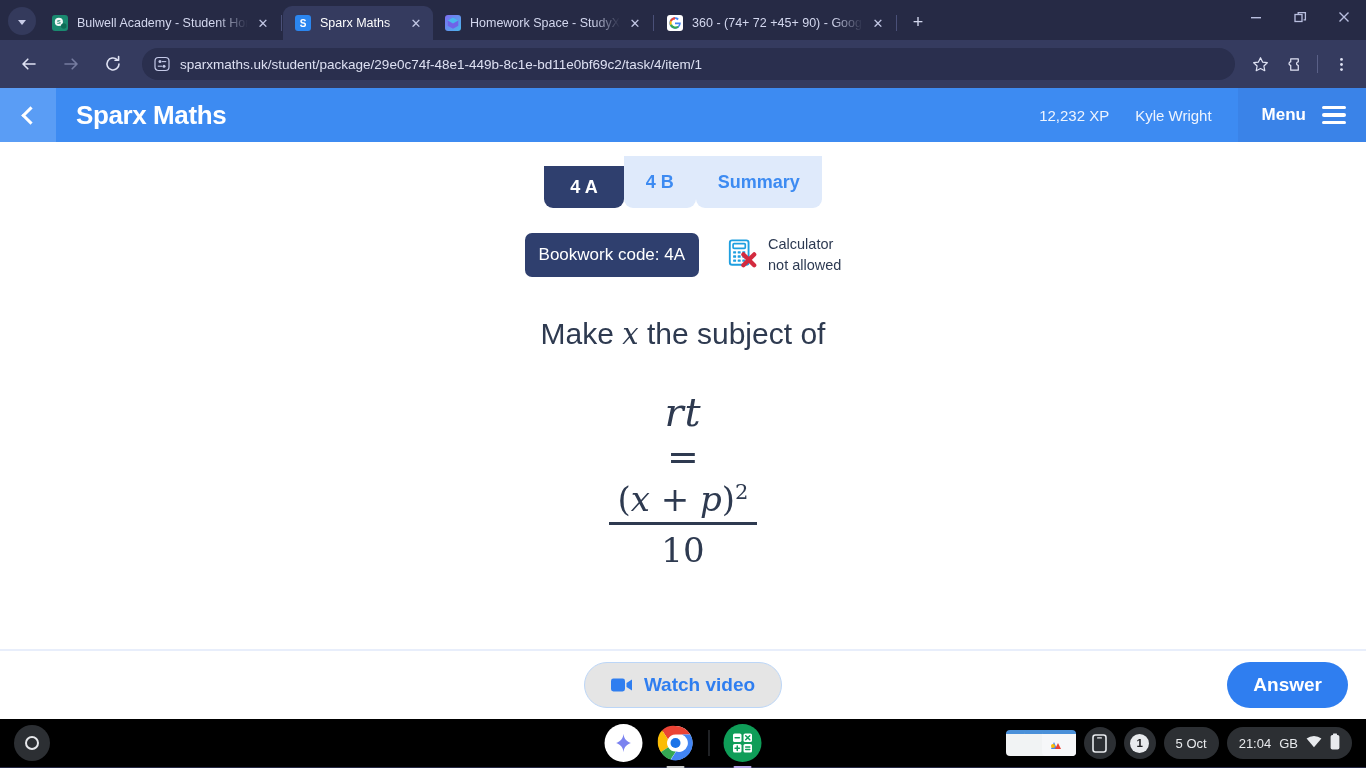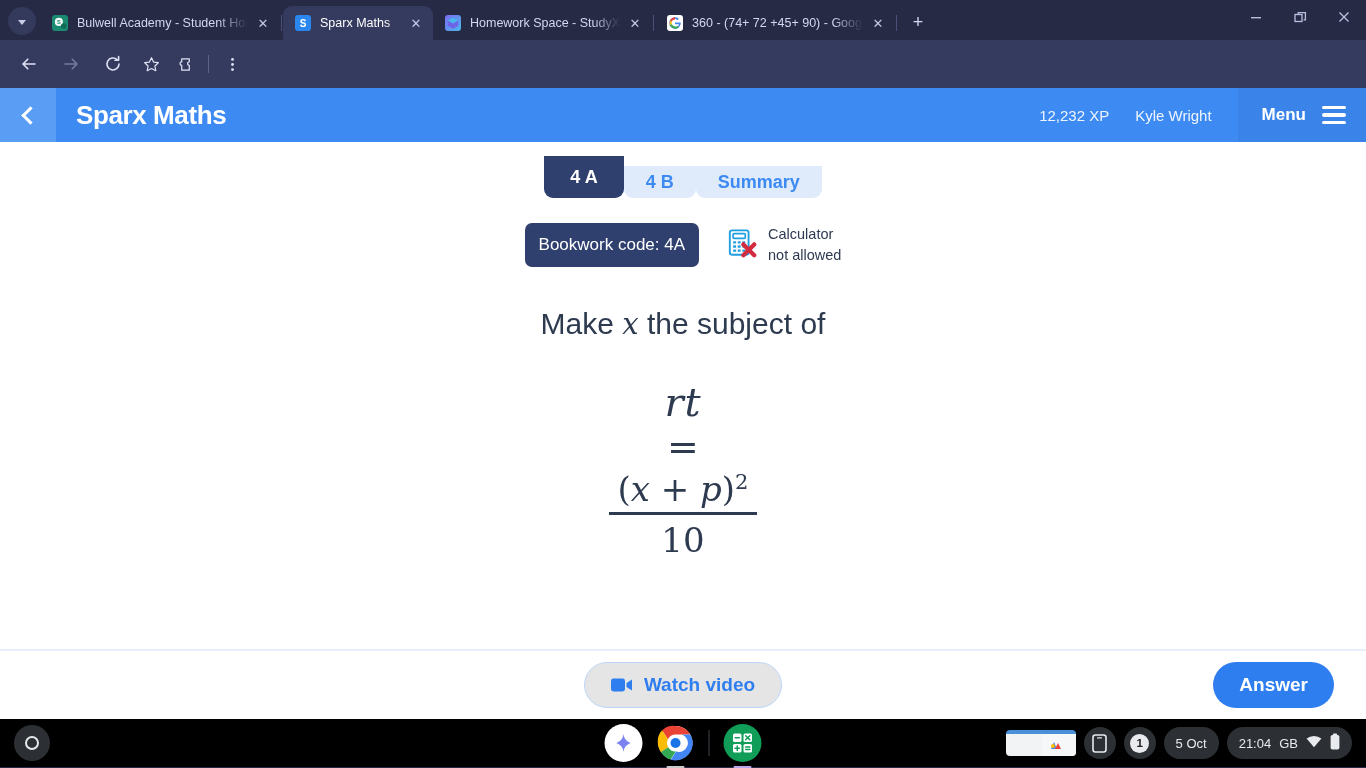--- a/index.html
+++ b/index.html
@@ -220,21 +220,21 @@
     padding-top: 14px;
   }
   .sub-tab {
     font-size: 18px;
     font-weight: 700;
     border-radius: 0 0 9px 9px;
     display: flex; align-items: center; justify-content: center;
     cursor: pointer;
   }
   .sub-tab.sel { background: #2f3f6e; color: #ffffff; height: 42px; padding: 0 26px; }
-  .sub-tab.unsel { background: #dfeafb; color: #3d8bf2; height: 32px; padding: 0 22px; }
+  .sub-tab.unsel { background: #dfeafb; color: #3d8bf2; height: 52px; padding: 0 22px; }
 
   .meta-row {
     display: flex;
     justify-content: center;
     align-items: center;
     gap: 28px;
     margin-top: 25px;
   }
   .bookwork {
     background: #2f3f6e;
@@ -301,21 +301,21 @@
     font-weight: 700;
     padding: 11px 26px;
     display: flex;
     align-items: center;
     gap: 11px;
     cursor: pointer;
   }
   .cam-icon { display:flex; align-items:center; }
   .answer-btn {
     position: absolute;
-    right: 32px;
+    right: 18px;
     background: #2f7ef0;
     color: #fff;
     font-size: 19px;
     font-weight: 700;
     border: none;
     border-radius: 24px;
     padding: 12px 26px;
     cursor: pointer;
     font-family: "Liberation Sans", sans-serif;
   }
@@ -493,20 +493,32 @@
         <path d="M3 9h11.5M10.2 4.2 15 9l-4.8 4.8" fill="none" stroke="currentColor" stroke-width="1.6" stroke-linecap="round" stroke-linejoin="round"></path>
       </svg>
   </div>
   <div class="nav-btn">
     <svg width="18" height="18" viewBox="0 0 18 18">
         <path d="M15 9a6 6 0 1 1-1.9-4.4" fill="none" stroke="currentColor" stroke-width="1.6" stroke-linecap="round"></path>
         <path d="M14.6 1.6v3.6h-3.6" fill="none" stroke="currentColor" stroke-width="1.6" stroke-linecap="round" stroke-linejoin="round"></path>
       </svg>
   </div>
 
+  <div class="omnibox">
+    <span class="site-info-icon">
+      <svg width="16" height="16" viewBox="0 0 16 16">
+          <rect x="1" y="1.5" width="14" height="13" rx="3.5" fill="none" stroke="#c5cae8" stroke-width="1.2"></rect>
+          <circle cx="6" cy="5.6" r="1.5" fill="#c5cae8"></circle>
+          <path d="M8 5.6h4.2" stroke="#c5cae8" stroke-width="1.1"></path>
+          <circle cx="10" cy="10.2" r="1.5" fill="#c5cae8"></circle>
+          <path d="M3.8 10.2H8" stroke="#c5cae8" stroke-width="1.1"></path>
+        </svg>
+    </span>
+    <span class="url" title="sparxmaths.uk/student/package/29e0c74f-48e1-449b-8c1e-bd11e0bf69c2/task/4/item/1">sparxmaths.uk/student/package/29e0c74f-48e1-449b-8c1e-bd11e0bf69c2/task/4/item/1</span>
+  </div>
 
   <div class="tb-icon">
     <svg width="17" height="17" viewBox="0 0 18 18">
         <path d="M9 1.8l2.2 4.6 5 .7-3.6 3.5.9 5L9 13.3l-4.5 2.3.9-5L1.8 7.1l5-.7z" fill="none" stroke="currentColor" stroke-width="1.3" stroke-linejoin="round"></path>
       </svg>
   </div>
   <div class="tb-icon">
     <svg width="17" height="17" viewBox="0 0 18 18">
         <path d="M5 3h8v3.2a1.8 1.8 0 1 0 0 3.6V15H5V9.8a1.8 1.8 0 1 1 0-3.6z" fill="none" stroke="currentColor" stroke-width="1.3" stroke-linejoin="round"></path>
       </svg>

